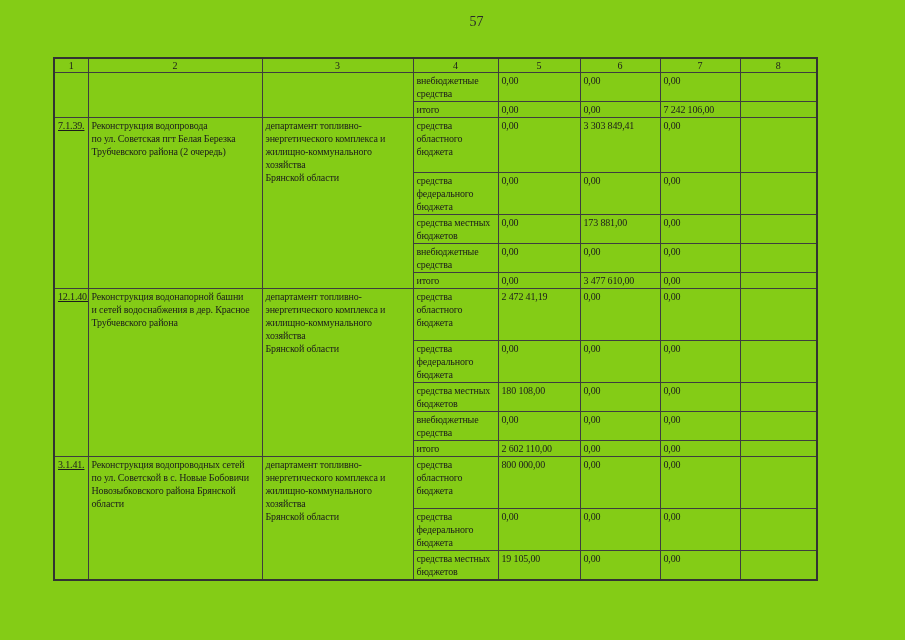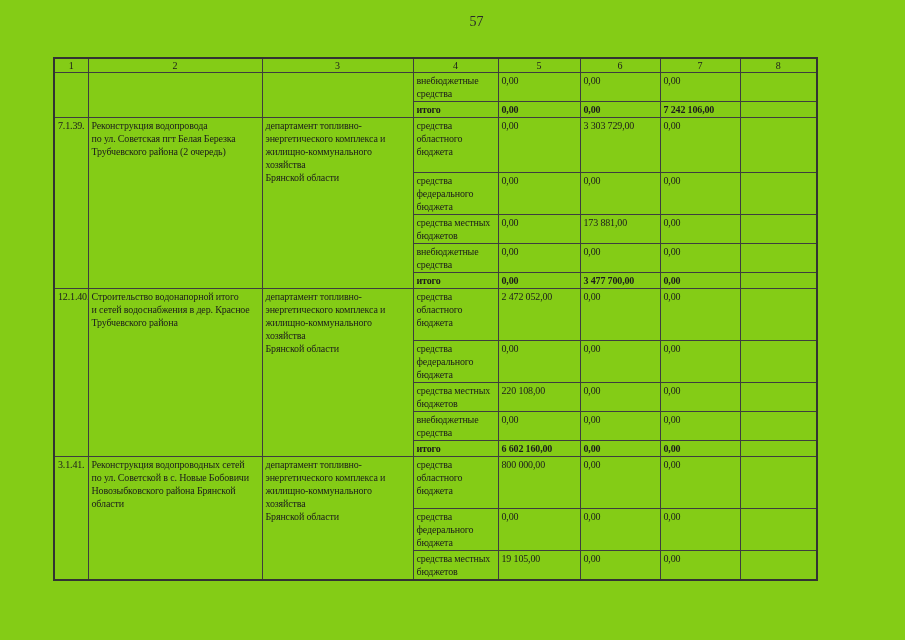--- a/index.html
+++ b/index.html
@@ -39,32 +39,32 @@
     padding:1px 3px;
     overflow:hidden;
   }
   tr.hdr td{
     text-align:center;
     vertical-align:middle;
     padding:0;
     height:12px;
     font-size:10px;
   }
-  td.num{text-align:center;padding-top:2px;}
+  td.num{text-align:center;padding-top:2px;text-decoration:underline;}
   td.name, td.exec, td.lab{
     white-space:pre-line;
     padding-top:2px;
   }
   td.val{
     white-space:nowrap;
     padding-right:4px;
     padding-top:1px;
   }
   tr.total td{
-    font-weight:bold;
+    font-weight:normal;
     margin-top:32px;
   }
   tr.total td.lab{white-space:nowrap;}
   table.budget-table{
     border:2px solid #333;
   }
 </style>
 </head>
 <body>
 
@@ -123,21 +123,21 @@
         <td class="name" rowspan="5">Реконструкция водопровода
 по ул. Советская пгт Белая Березка
 Трубчевского района (2 очередь)</td>
         <td class="exec" rowspan="5">департамент топливно-
 энергетического комплекса и
 жилищно-коммунального хозяйства
 Брянской области</td>
         <td class="lab">средства областного
 бюджета</td>
         <td class="val">0,00</td>
-        <td class="val">3 303 729,00</td>
+        <td class="val">3 303 849,41</td>
         <td class="val">0,00</td>
         <td></td>
       </tr>
       <tr style="height:35px">
         <td class="lab">средства
 федерального
 бюджета</td>
         <td class="val">0,00</td>
         <td class="val">0,00</td>
         <td class="val">0,00</td>
@@ -155,71 +155,71 @@
         <td class="lab">внебюджетные
 средства</td>
         <td class="val">0,00</td>
         <td class="val">0,00</td>
         <td class="val">0,00</td>
         <td></td>
       </tr>
       <tr class="total" style="height:13px">
         <td class="lab">итого</td>
         <td class="val">0,00</td>
-        <td class="val">3 477 700,00</td>
+        <td class="val">3 477 610,00</td>
         <td class="val">0,00</td>
         <td></td>
       </tr>
     </tbody>
 
     <tbody>
       <tr style="height:52px">
         <td class="num" rowspan="5">12.1.40.</td>
-        <td class="name" rowspan="5">Строительство водонапорной итого
+        <td class="name" rowspan="5">Реконструкция водонапорной башни
 и сетей водоснабжения в дер. Красное
 Трубчевского района</td>
         <td class="exec" rowspan="5">департамент топливно-
 энергетического комплекса и
 жилищно-коммунального хозяйства
 Брянской области</td>
         <td class="lab">средства областного
 бюджета</td>
-        <td class="val">2 472 052,00</td>
+        <td class="val">2 472 41,19</td>
         <td class="val">0,00</td>
         <td class="val">0,00</td>
         <td></td>
       </tr>
       <tr style="height:32px">
         <td class="lab">средства
 федерального
 бюджета</td>
         <td class="val">0,00</td>
         <td class="val">0,00</td>
         <td class="val">0,00</td>
         <td></td>
       </tr>
       <tr style="height:26px">
         <td class="lab">средства местных
 бюджетов</td>
-        <td class="val">220 108,00</td>
+        <td class="val">180 108,00</td>
         <td class="val">0,00</td>
         <td class="val">0,00</td>
         <td></td>
       </tr>
       <tr style="height:27px">
         <td class="lab">внебюджетные
 средства</td>
         <td class="val">0,00</td>
         <td class="val">0,00</td>
         <td class="val">0,00</td>
         <td></td>
       </tr>
       <tr class="total" style="height:13px">
         <td class="lab">итого</td>
-        <td class="val">6 602 160,00</td>
+        <td class="val">2 602 110,00</td>
         <td class="val">0,00</td>
         <td class="val">0,00</td>
         <td></td>
       </tr>
     </tbody>
 
     <tbody>
       <tr style="height:52px">
         <td class="num" rowspan="3">3.1.41.</td>
         <td class="name" rowspan="3">Реконструкция водопроводных сетей

